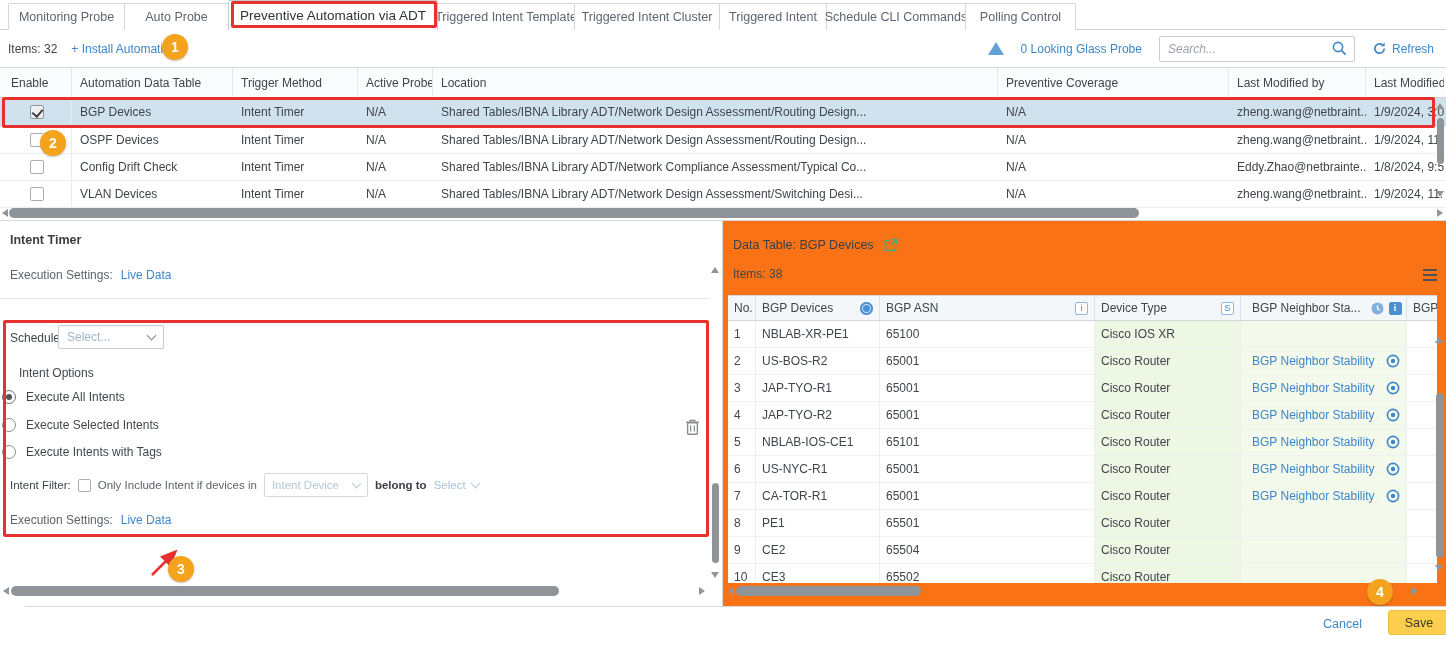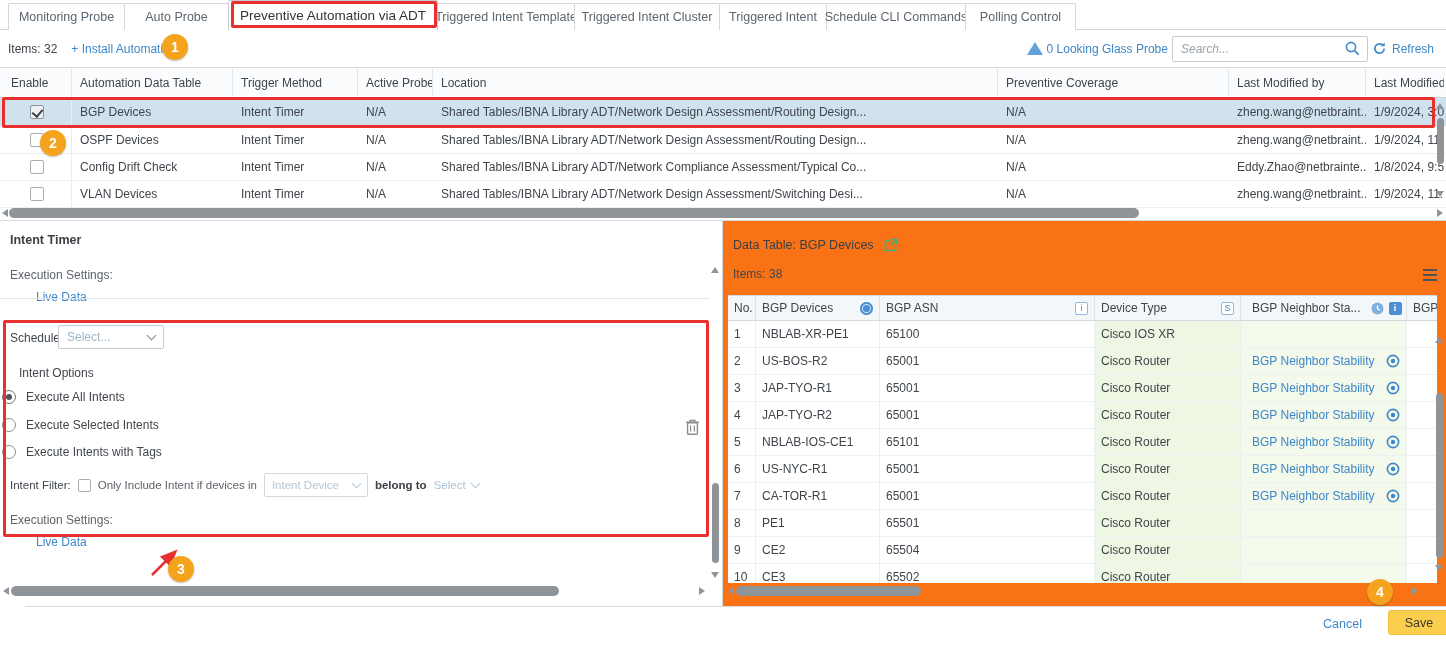--- a/index.html
+++ b/index.html
@@ -16,21 +16,21 @@
     color:#5b6670; font-size:12.5px; margin-right:-1px; z-index:1; white-space:nowrap; }
   .tab:nth-child(1){ width:117px; } .tab:nth-child(2){ width:105px; }
   .tab:nth-child(3){ width:210px; } .tab:nth-child(4){ width:138px; }
   .tab:nth-child(5){ width:146px; } .tab:nth-child(6){ width:108px; }
   .tab:nth-child(7){ width:140px; } .tab:nth-child(8){ width:111px; }
   .tab.active{ height:30px; font-size:13.5px; color:#2f353b; z-index:2; border-color:#c4cad0; }
 
   
   .toolbar{ position:absolute; top:30px; left:0; width:1446px; height:37px; background:#fff; }
   .tb-left{ position:absolute; left:8px; top:0; height:37px; display:flex; align-items:center; gap:14px; }
-  .tb-right{ position:absolute; right:12px; top:0; height:37px; display:flex; align-items:center; gap:4px; }
+  .tb-right{ position:absolute; right:12px; top:0; height:37px; display:flex; align-items:center; gap:17px; }
   .link{ color:#3e87c9; cursor:pointer; white-space:nowrap; }
   .lg-tri{ width:0; height:0; border-left:8px solid transparent; border-right:8px solid transparent;
     border-bottom:13px solid #4a90d2; opacity:.85; }
   .searchbox{ width:196px; height:26px; border:1px solid #c6ccd2; border-radius:2px; display:flex;
     align-items:center; padding:0 6px 0 8px; background:#fff; }
   .searchbox input{ border:none; outline:none; flex:1; font-family:"Liberation Sans",sans-serif;
     font-size:12px; font-style:italic; color:#6b737b; }
   .searchbox input::placeholder{ color:#9aa3ab; font-style:italic; }
   .refresh{ display:flex; align-items:center; gap:5px; }
 
@@ -60,21 +60,21 @@
   .t-up{ border-left:4px solid transparent; border-right:4px solid transparent; border-bottom:6px solid #8f959b; }
   .t-down{ border-left:4px solid transparent; border-right:4px solid transparent; border-top:6px solid #8f959b; }
   .t-left{ border-top:4px solid transparent; border-bottom:4px solid transparent; border-right:6px solid #8f959b; }
   .t-right{ border-top:4px solid transparent; border-bottom:4px solid transparent; border-left:6px solid #8f959b; }
   .divider-bottom{ position:absolute; top:220px; left:0; width:1446px; height:1px; background:#d6dadf; }
 
   
   .panel-left{ position:absolute; top:221px; left:0; width:723px; height:385px;
     border-right:1px solid #d6dadf; background:#fff; }
   .pl-title{ position:absolute; left:10px; top:12px; font-weight:bold; font-size:12.5px; color:#3a4046; }
-  .exec-row{ position:absolute; left:10px; display:flex; gap:8px; align-items:center; color:#5d646b;flex-direction:column; }
+  .exec-row{ position:absolute; left:10px; display:flex; gap:8px; align-items:center; color:#5d646b; }
   .pl-hr{ position:absolute; left:0; top:77px; width:710px; border-top:1px solid #e4e7ea; }
   .field-label{ color:#40464c; }
   .select-box{ height:24px; border:1px solid #c6ccd2; border-radius:2px; background:#fff;
     display:flex; align-items:center; padding:0 8px; }
   .select-box .ph{ color:#9fb6c6; flex:1; }
   .chev{ width:7px; height:7px; border-right:1.5px solid #7f8a94; border-bottom:1.5px solid #7f8a94;
     transform:rotate(45deg); margin-top:-4px; flex:none; }
   .chev.dis{ border-color:#b3c7d8; }
   .radio-row{ position:absolute; left:2px; display:flex; align-items:center; gap:10px; color:#40464c; }
   .radio{ width:14px; height:14px; border:1.5px solid #8a9096; border-radius:50%; background:#fff;

